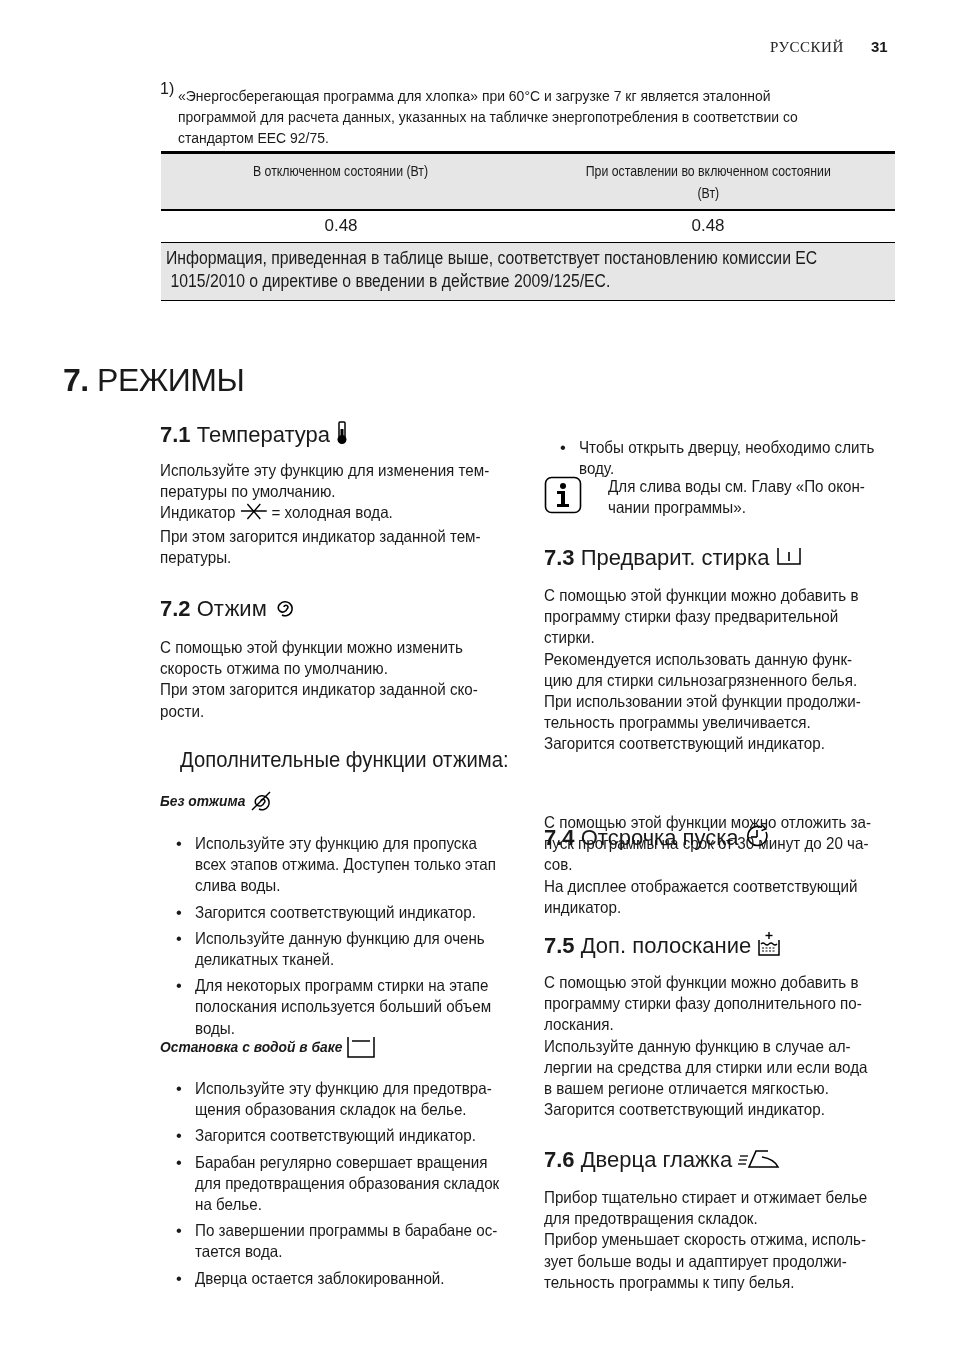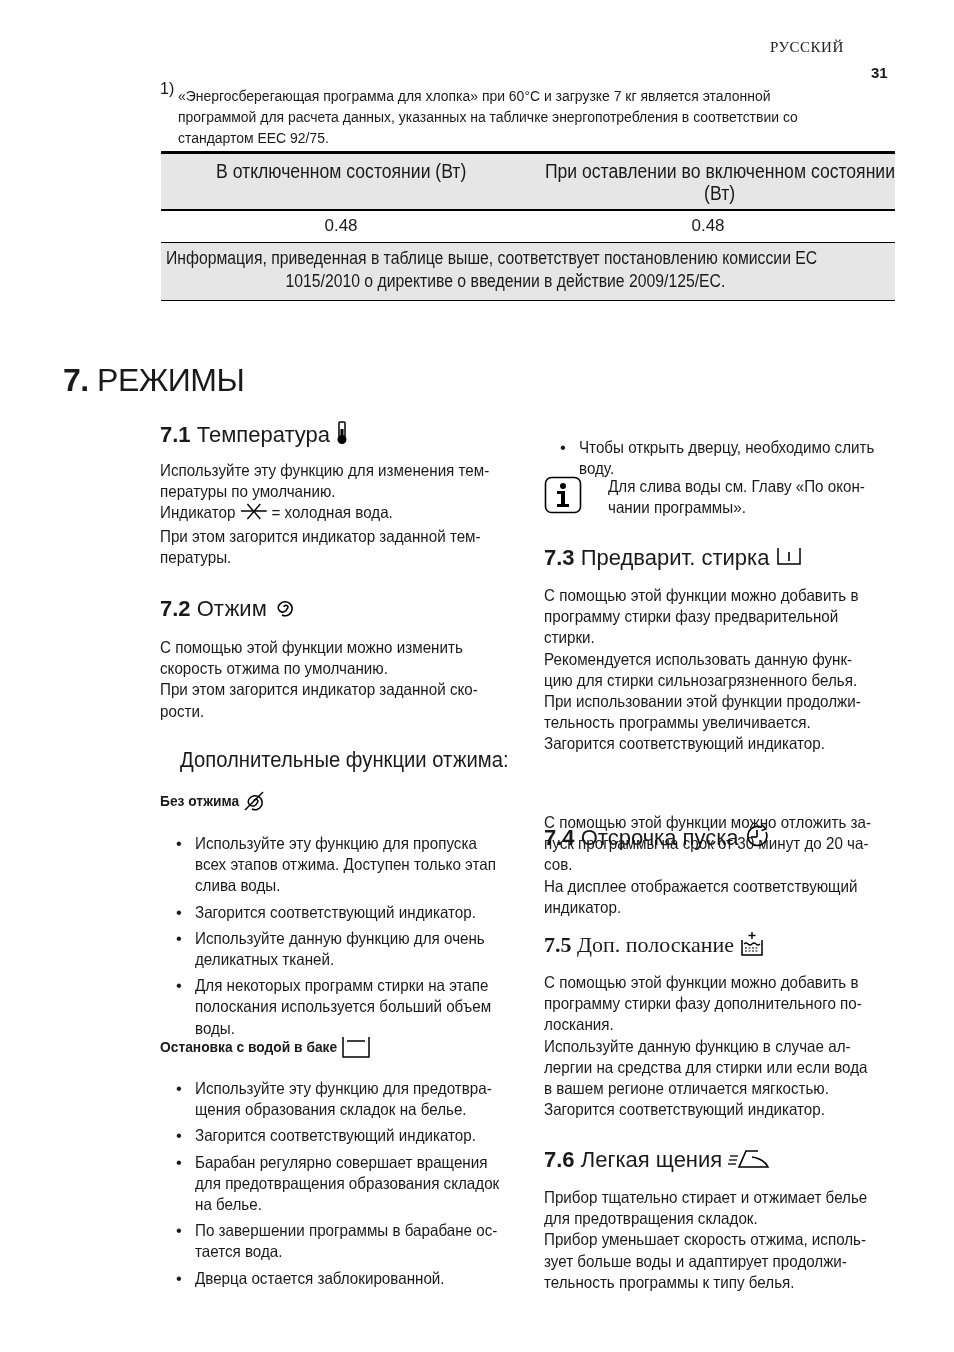--- a/index.html
+++ b/index.html
@@ -5,49 +5,49 @@
   html, body { margin: 0; padding: 0; background: #ffffff; }
   body {
     width: 954px; height: 1352px; position: relative; overflow: hidden;
     font-family: "Liberation Sans", sans-serif; color: #1a1a1a;
   }
   .abs { position: absolute; }
   .header-lang {
     left: 770px; top: 39px; font-family: "Liberation Serif", serif;
     font-size: 15px; letter-spacing: 0.5px; color: #222;
   }
-  .header-page { left: 871px; top: 38px; font-size: 15px; font-weight: bold; margin-top: 26px; }
+  .header-page { left: 871px; top: 38px; font-size: 15px; font-weight: bold; }
   .footnote-mark { left: 160px; top: 80px; font-size: 16px; }
   .footnote {
     left: 178px; top: 85px; width: 720px; font-size: 15.5px; line-height: 21px;
     transform: scaleX(0.9); transform-origin: left top;
   }
   .table {
     left: 161px; top: 151px; width: 734px;
     border-top: 3px solid #000;
   }
   .table .row { display: flex; }
   .table .head { background: #e6e6e6; border-bottom: 2px solid #000; height: 55px; }
-  .table .head .cell { font-size: 20px; line-height: 22px; padding-top: 6px; text-align: center; }
+  .table .head .cell { font-size: 14px; line-height: 22px; padding-top: 6px; text-align: center; }
   .table .cell { flex: 1; }
   .table .c1 { width: 360px; flex: none; }
   .table .vals { height: 31px; border-bottom: 1px solid #000; }
   .table .vals .cell { font-size: 17px; text-align: center; line-height: 29px; }
   .table .note {
     background: #e6e6e6; border-bottom: 1.5px solid #000;
-    font-size: 17.5px; line-height: 23px; padding: 4px 6px 7px 5px; height: 46px; text-align: center;
+    font-size: 17.5px; line-height: 23px; padding: 4px 6px 7px 5px; height: 46px;
   }
   .cond { display: inline-block; transform: scaleX(0.88); transform-origin: center top; white-space: nowrap; }
   .cond-l { display: inline-block; transform: scaleX(0.9); transform-origin: left top; white-space: nowrap; }
   .chapter { left: 63px; top: 362px; font-size: 32px; letter-spacing: -0.5px; }
   .chapter b { font-weight: bold; }
   .col { font-size: 16.5px; line-height: 21.2px; }
   .sec-h { font-size: 22px; line-height: 26px; white-space: nowrap; }
   .sec-h b { font-weight: bold; }
-  .sub-h { font-size: 15px; font-weight: bold; white-space: nowrap; }
+  .sub-h { font-size: 15px; font-weight: bold; white-space: nowrap; font-style: italic; }
   .big-h { font-size: 22px; white-space: nowrap; }
   .txt { transform: scaleX(0.92); transform-origin: left top; white-space: nowrap; }
   ul.b { list-style: none; margin: 16px; padding: 0; }
   ul.b li { position: relative; padding-left: 19px; margin-bottom: 5px; }
   ul.b li::before { content: "•"; position: absolute; left: 0; top: 0; }
   .icon { display: inline-block; vertical-align: middle; }
 </style>
 </head>
 <body>
 
@@ -248,21 +248,21 @@
   </span>
 </div>
 <div class="abs col" style="left:544px; top:812px;">
   <div class="txt">С помощью этой функции можно отложить за-</div>
   <div class="txt">пуск программы на срок от 30 минут до 20 ча-</div>
   <div class="txt">сов.</div>
   <div class="txt">На дисплее отображается соответствующий</div>
   <div class="txt">индикатор.</div>
 </div>
 
-<div class="abs sec-h" style="left:544px; top:931px;font-family:Liberation Serif, serif;">
+<div class="abs sec-h" style="left:544px; top:931px;">
   <b>7.5</b> <span>Доп. полоскание</span>
   <span class="icon">
     <svg width="24" height="26" viewBox="0 0 24 26">
         <path d="M2 9 V24 H22 V9" fill="none" stroke="#000" stroke-width="1.5"></path>
         <line x1="12" y1="1" x2="12" y2="8" stroke="#000" stroke-width="1.4"></line>
         <line x1="8.5" y1="4.5" x2="15.5" y2="4.5" stroke="#000" stroke-width="1.4"></line>
         <path d="M4 13 q2 -2 4 0 t4 0 t4 0 t4 0" fill="none" stroke="#000" stroke-width="1.2"></path>
         <line x1="5" y1="17" x2="19" y2="17" stroke="#000" stroke-width="1.2" stroke-dasharray="2 1.5"></line>
         <line x1="5" y1="20" x2="19" y2="20" stroke="#000" stroke-width="1.2" stroke-dasharray="2 1.5"></line>
       </svg>
@@ -272,21 +272,21 @@
   <div class="txt">С помощью этой функции можно добавить в</div>
   <div class="txt">программу стирки фазу дополнительного по-</div>
   <div class="txt">лоскания.</div>
   <div class="txt">Используйте данную функцию в случае ал-</div>
   <div class="txt">лергии на средства для стирки или если вода</div>
   <div class="txt">в вашем регионе отличается мягкостью.</div>
   <div class="txt">Загорится соответствующий индикатор.</div>
 </div>
 
 <div class="abs sec-h" style="left:544px; top:1147px;">
-  <b>7.6</b> <span>Легкая щения</span>
+  <b>7.6</b> <span>Дверца глажка</span>
   <span class="icon">
     <svg width="42" height="22" viewBox="0 0 42 22">
         <line x1="2" y1="9" x2="10" y2="9" stroke="#000" stroke-width="1.3"></line>
         <line x1="1" y1="13" x2="9" y2="13" stroke="#000" stroke-width="1.3"></line>
         <line x1="0" y1="17" x2="8" y2="17" stroke="#000" stroke-width="1.3"></line>
         <path d="M30 4 H18 L11 20 H40 Q36 12 24 10" fill="none" stroke="#000" stroke-width="1.6"></path>
       </svg>
   </span>
 </div>
 <div class="abs col" style="left:544px; top:1187px;">

